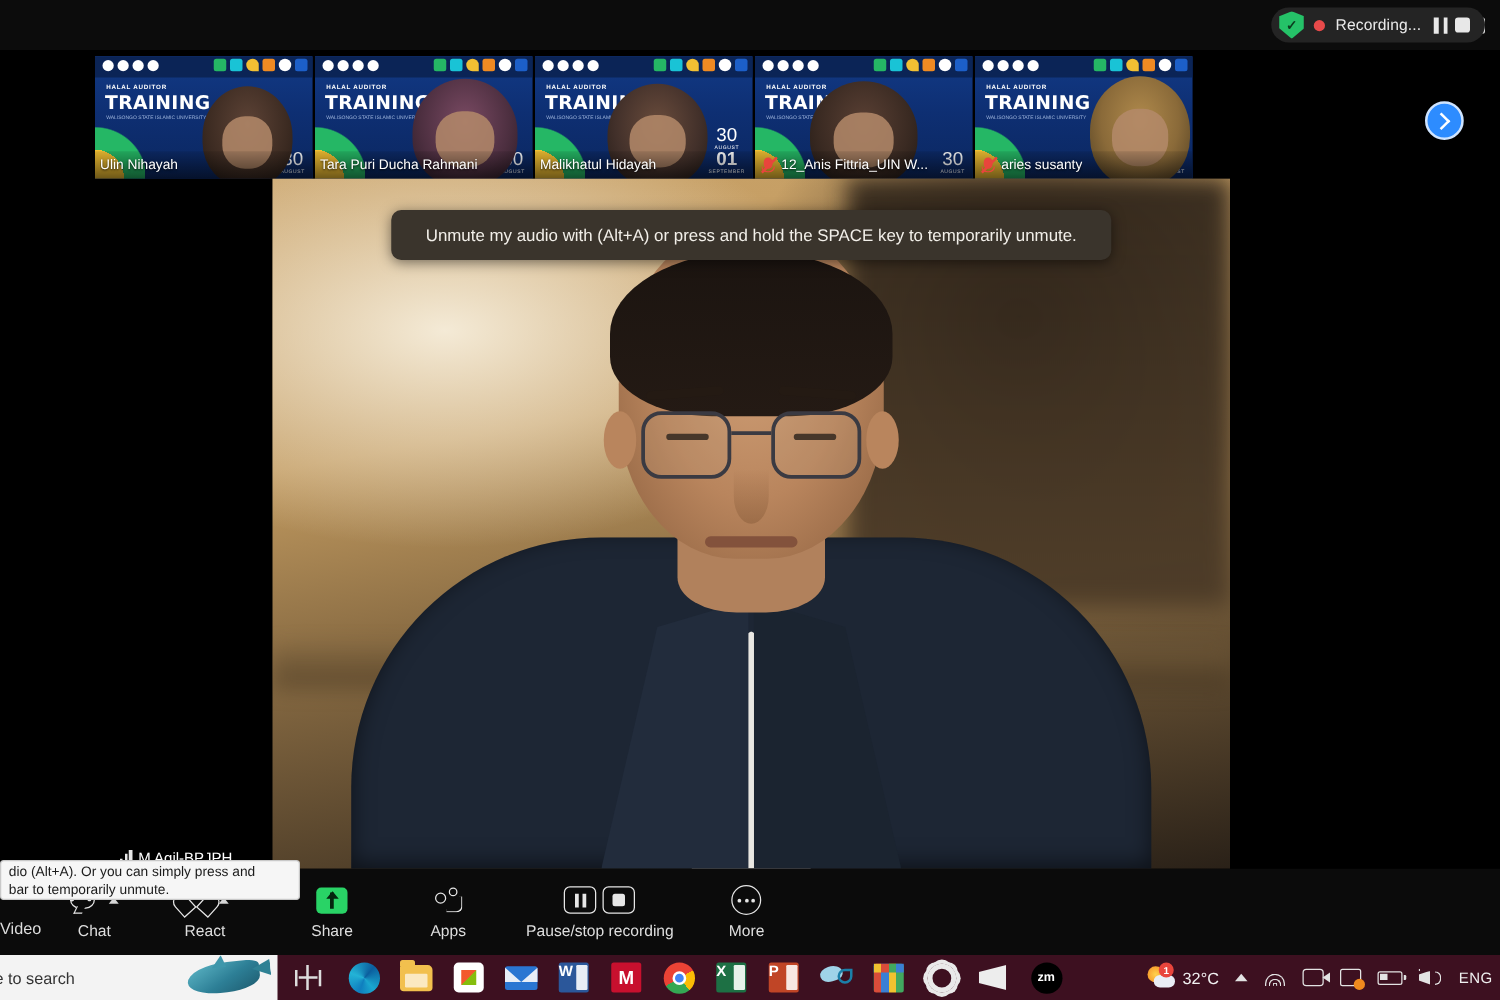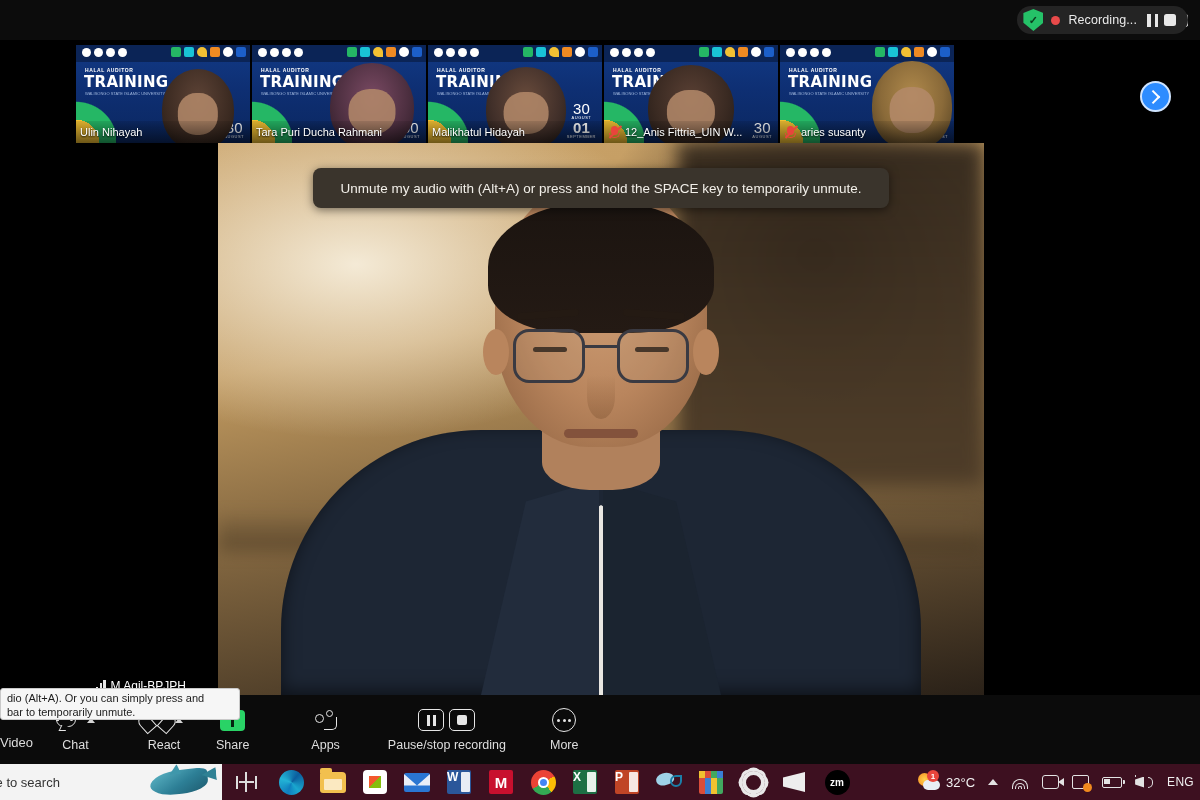--- a/index.html
+++ b/index.html
@@ -679,21 +679,21 @@
     </div>
 
     <div class="ctrl" style="margin-left:50px;">
       <div class="row">
         <span class="ic-heart"></span>
         <span class="caret"></span>
       </div>
       <span class="lbl">React</span>
     </div>
 
-    <div class="ctrl" style="margin-left:33px;">
+    <div class="ctrl" style="margin-left:66px;">
       <div class="row">
         <span class="ic-share">
           <span class="ar"></span>
             <span class="arh"></span>
         </span>
       </div>
       <span class="lbl">Share</span>
     </div>
 
     <div class="ctrl" style="margin-left:62px;">

